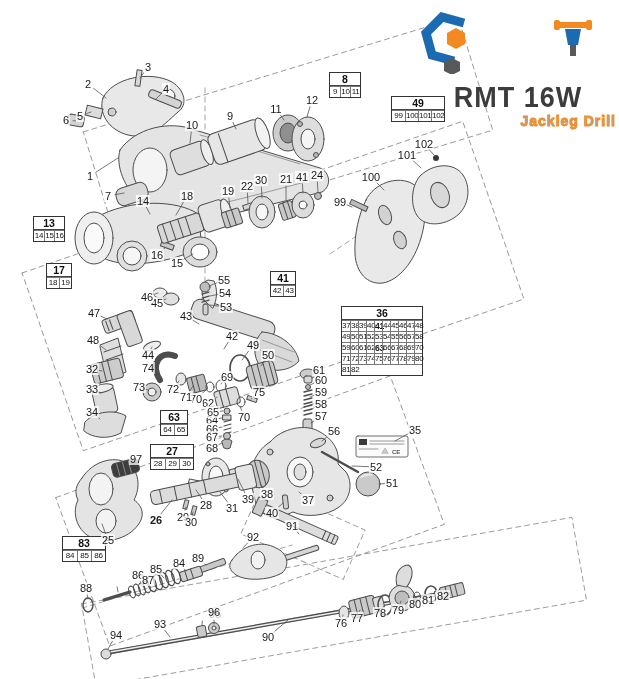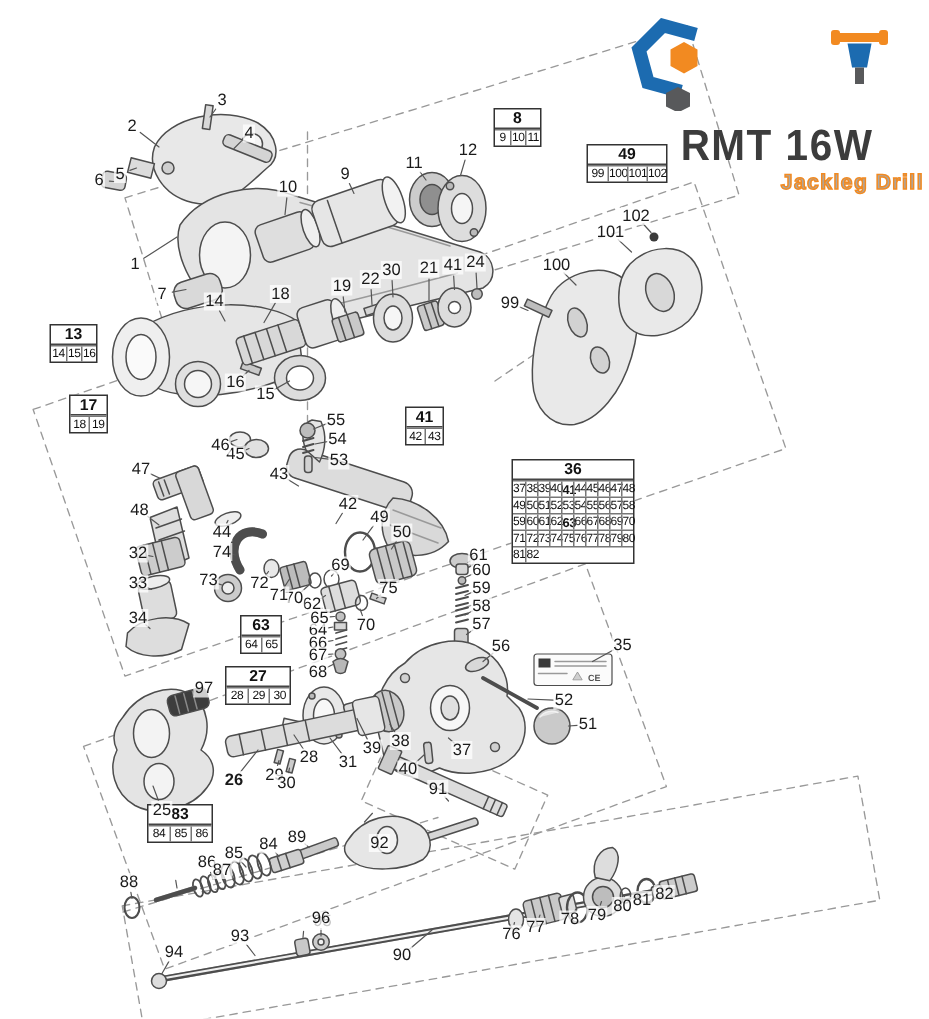--- a/index.html
+++ b/index.html
@@ -570,21 +570,21 @@
         </div>
       </div>
       <div class="refbox" style="left: 150px; top: 444px; width: 42px;">
         <div class="hdr">27</div>
         <div class="row">
           <div class="cell" style="width: 14px;">28</div>
           <div class="cell" style="width: 14px;">29</div>
           <div class="cell" style="width: 14px;">30</div>
         </div>
       </div>
-      <div class="refbox" style="left: 62px; top: 536px; width: 42px; margin-left: 36px;">
+      <div class="refbox" style="left: 62px; top: 536px; width: 42px;">
         <div class="hdr">83</div>
         <div class="row">
           <div class="cell" style="width: 14px;">84</div>
           <div class="cell" style="width: 14px;">85</div>
           <div class="cell" style="width: 14px;">86</div>
         </div>
       </div>
     </div>
   <div id="callouts">
       <span class="callout" style="left: 90px; top: 176px;">1</span>
@@ -664,21 +664,21 @@
       <span class="callout" style="left: 428px; top: 600px;">81</span>
       <span class="callout" style="left: 443px; top: 596px;">82</span>
       <span class="callout" style="left: 179px; top: 563px;">84</span>
       <span class="callout" style="left: 156px; top: 569px;">85</span>
       <span class="callout" style="left: 138px; top: 575px;">86</span>
       <span class="callout" style="left: 116px; top: 580px; margin-left: 32px;">87</span>
       <span class="callout" style="left: 86px; top: 588px;">88</span>
       <span class="callout" style="left: 198px; top: 558px;">89</span>
       <span class="callout" style="left: 268px; top: 637px;">90</span>
       <span class="callout" style="left: 292px; top: 526px;">91</span>
-      <span class="callout" style="left: 253px; top: 562px;">92</span>
+      <span class="callout" style="left: 253px; top: 537px;">92</span>
       <span class="callout" style="left: 160px; top: 624px;">93</span>
       <span class="callout" style="left: 116px; top: 635px;">94</span>
       <span class="callout" style="left: 203px; top: 614px; margin-left: 12px;">95</span>
       <span class="callout" style="left: 214px; top: 612px;">96</span>
       <span class="callout" style="left: 136px; top: 459px;">97</span>
       <span class="callout" style="left: 340px; top: 202px;">99</span>
       <span class="callout" style="left: 371px; top: 177px;">100</span>
       <span class="callout" style="left: 407px; top: 155px;">101</span>
       <span class="callout" style="left: 424px; top: 144px;">102</span>
     </div>

